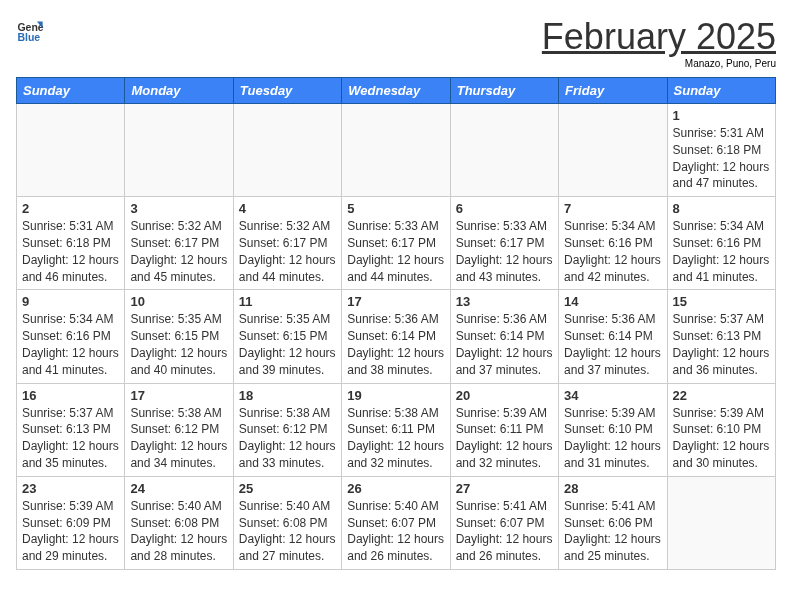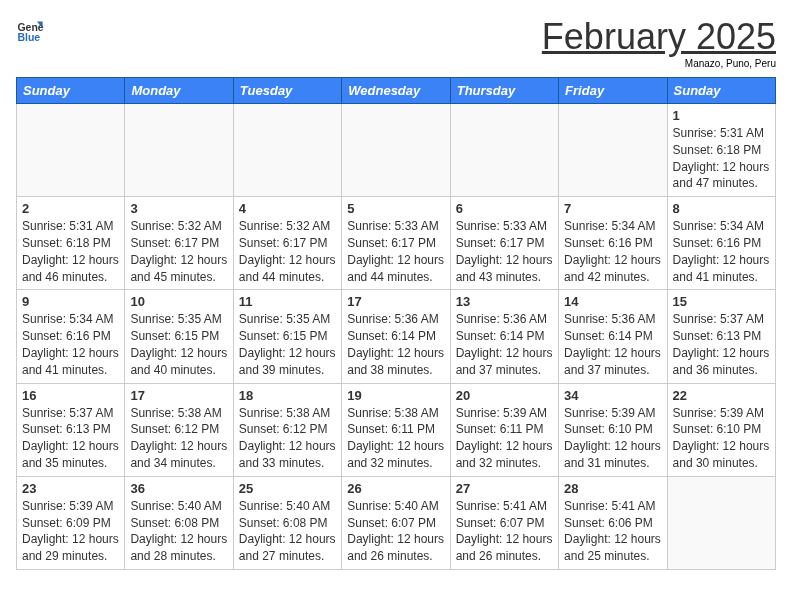--- a/index.html
+++ b/index.html
@@ -277,21 +277,21 @@
       </tr>
       <tr>
         <td>
           <div class="day-num">23</div>
           <div class="day-info" style="white-space: pre-line;">Sunrise: 5:39 AM
 Sunset: 6:09 PM
 Daylight: 12 hours
 and 29 minutes.</div>
         </td>
         <td>
-          <div class="day-num">36</div>
+          <div class="day-num">24</div>
           <div class="day-info" style="white-space: pre-line;">Sunrise: 5:40 AM
 Sunset: 6:08 PM
 Daylight: 12 hours
 and 28 minutes.</div>
         </td>
         <td>
           <div class="day-num">25</div>
           <div class="day-info" style="white-space: pre-line;">Sunrise: 5:40 AM
 Sunset: 6:08 PM
 Daylight: 12 hours

